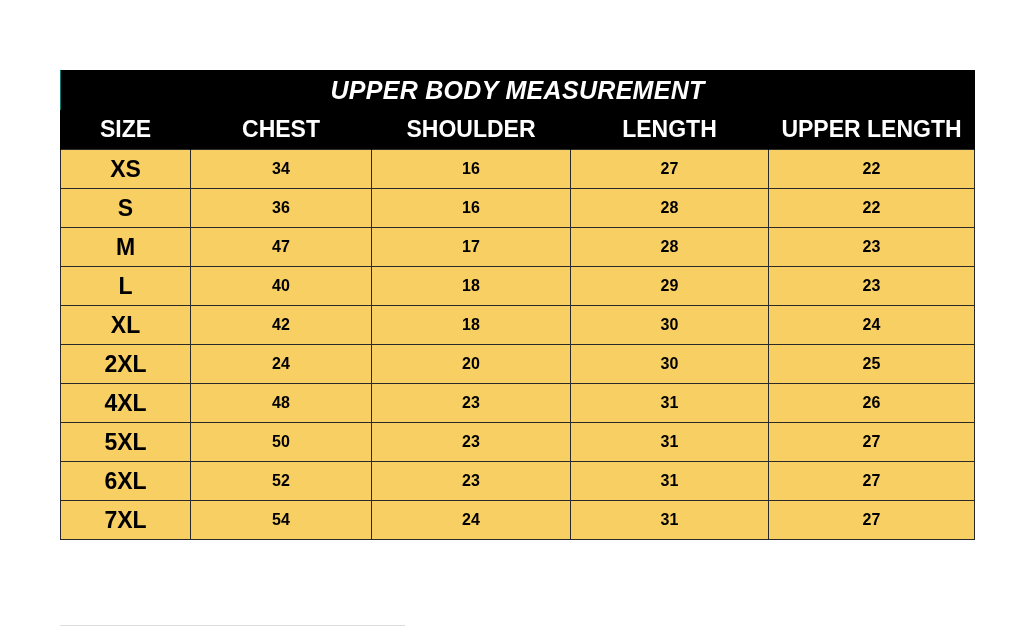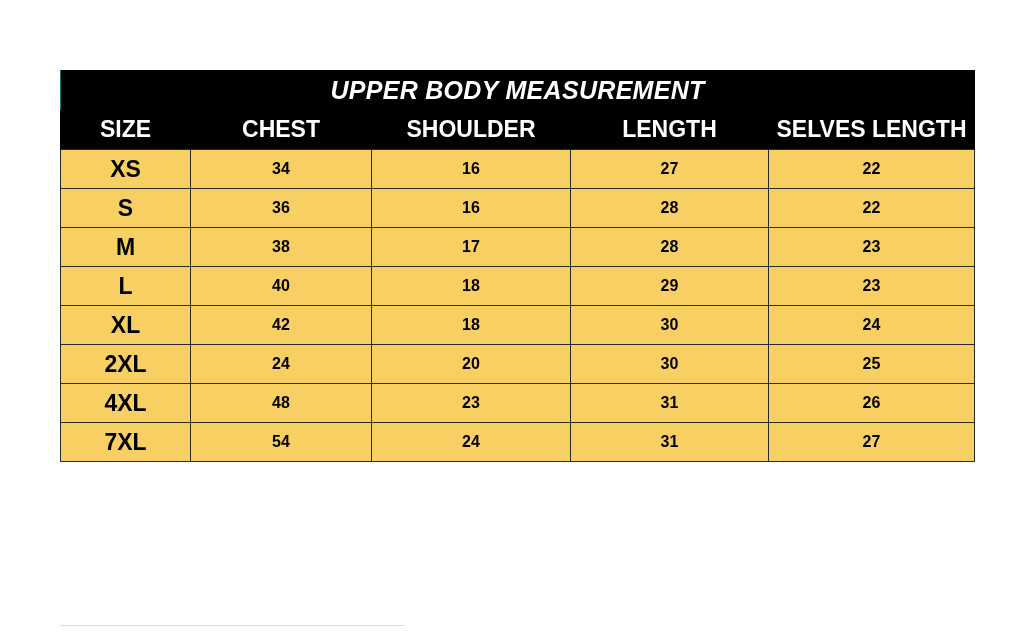--- a/index.html
+++ b/index.html
@@ -96,41 +96,41 @@
     </colgroup>
     <thead>
       <tr class="title-row">
         <td colspan="5">UPPER BODY MEASUREMENT</td>
       </tr>
       <tr class="header-row">
         <th>SIZE</th>
         <th>CHEST</th>
         <th>SHOULDER</th>
         <th>LENGTH</th>
-        <th>SELVES LENGTH</th>
+        <th>UPPER LENGTH</th>
       </tr>
     </thead>
     <tbody>
       <tr class="data-row">
         <td class="size-cell">XS</td>
         <td>34</td>
         <td>16</td>
         <td>27</td>
         <td>22</td>
       </tr>
       <tr class="data-row">
         <td class="size-cell">S</td>
         <td>36</td>
         <td>16</td>
         <td>28</td>
         <td>22</td>
       </tr>
       <tr class="data-row">
         <td class="size-cell">M</td>
-        <td>38</td>
+        <td>47</td>
         <td>17</td>
         <td>28</td>
         <td>23</td>
       </tr>
       <tr class="data-row">
         <td class="size-cell">L</td>
         <td>40</td>
         <td>18</td>
         <td>29</td>
         <td>23</td>
@@ -150,20 +150,34 @@
         <td>25</td>
       </tr>
       <tr class="data-row">
         <td class="size-cell">4XL</td>
         <td>48</td>
         <td>23</td>
         <td>31</td>
         <td>26</td>
       </tr>
       <tr class="data-row">
+        <td class="size-cell">5XL</td>
+        <td>50</td>
+        <td>23</td>
+        <td>31</td>
+        <td>27</td>
+      </tr>
+      <tr class="data-row">
+        <td class="size-cell">6XL</td>
+        <td>52</td>
+        <td>23</td>
+        <td>31</td>
+        <td>27</td>
+      </tr>
+      <tr class="data-row">
         <td class="size-cell">7XL</td>
         <td>54</td>
         <td>24</td>
         <td>31</td>
         <td>27</td>
       </tr>
     </tbody>
   </table>
 </div>
 

